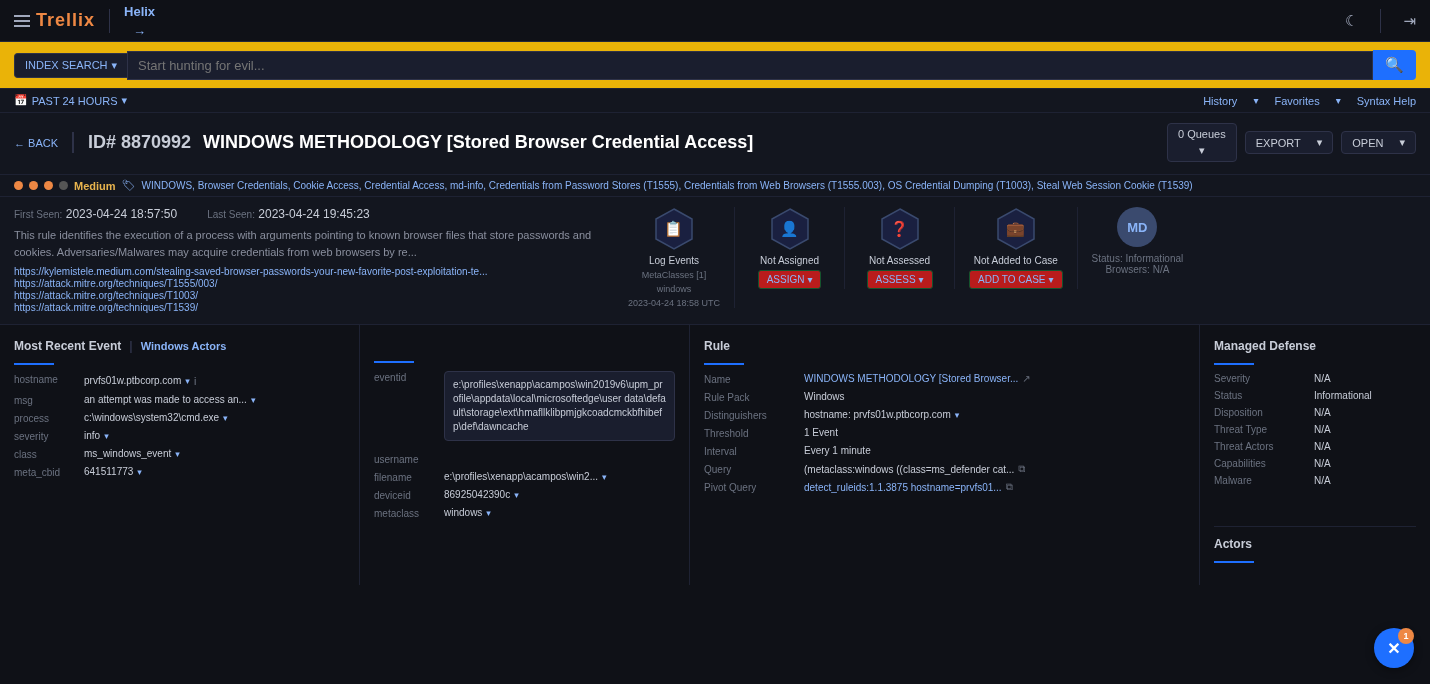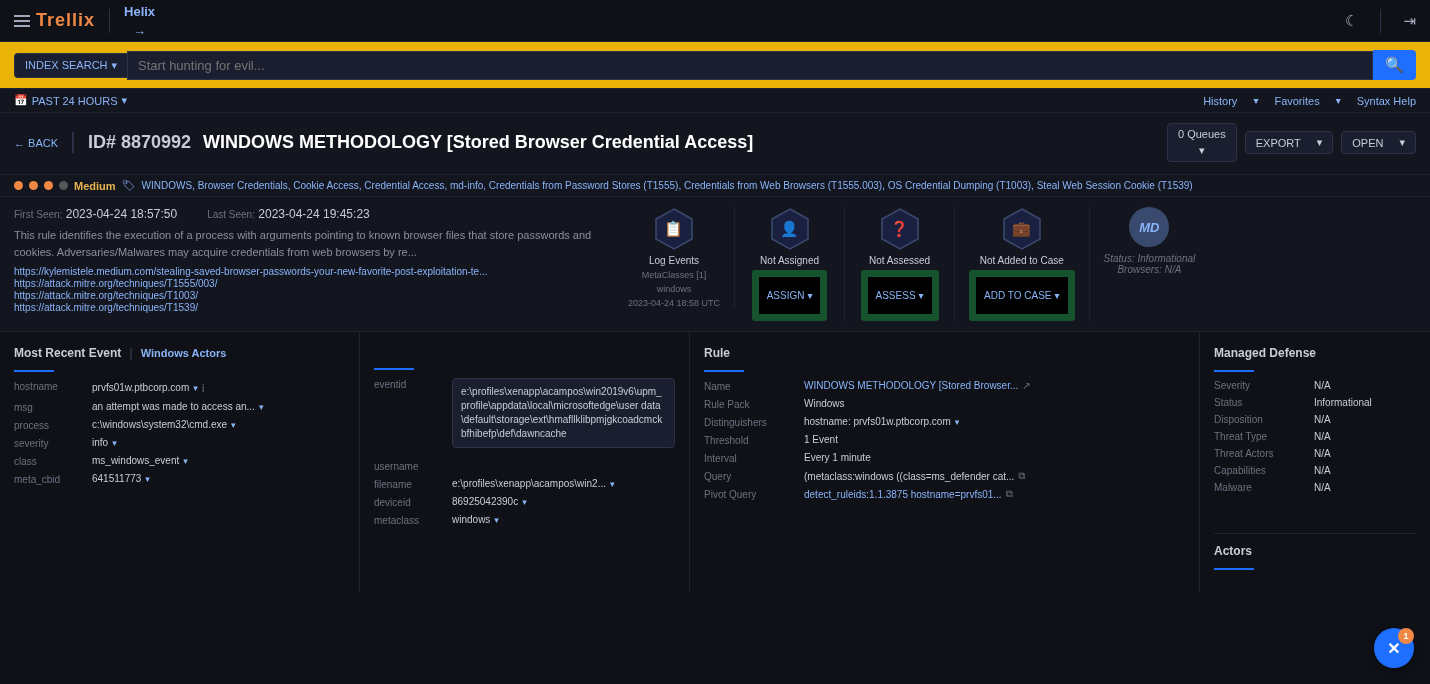--- a/index.html
+++ b/index.html
@@ -203,22 +203,22 @@
       display: flex; align-items: center; justify-content: center;
       margin-bottom: 4px;
     }
     .hex-shape svg { position: absolute; }
     .hex-icon { position: relative; z-index: 1; font-size: 15px; color: #6b7280; }
     .hex-icon.blue { color: #8ab4f8; }
     .hex-label { color: #c8cdd8; font-size: 10px; text-align: center; margin-bottom: 4px; }
     .hex-sublabel { color: #6b7280; font-size: 9px; text-align: center; margin-bottom: 4px; }
     .hex-time { color: #6b7280; font-size: 9px; text-align: center; }
     .assign-btn, .assess-btn, .addtocase-btn {
-      background: #000000; border: 7px solid #14532d;
-      color: #8ab4f8; font-size: 10px; padding: 13px 8px;
+      background: #b91c1c; border: 1px solid #14532d;
+      color: #8ab4f8; font-size: 10px; padding: 3px 8px;
       border-radius: 3px; cursor: pointer; display: flex; align-items: center; gap: 3px;
       white-space: nowrap;
     }
     .md-avatar {
       width: 40px; height: 40px; border-radius: 50%;
       background: #3a4a6e; display: flex; align-items: center; justify-content: center;
       color: #8ab4f8; font-size: 13px; font-weight: 700; margin: 0 auto 6px;
     }
     .status-row { color: #6b7280; font-size: 10px; text-align: center; }
 
@@ -237,21 +237,21 @@
       padding: 14px;
       max-width: 360px;
     }
     .panel-title {
       font-size: 12px; font-weight: 600; color: #c8cdd8;
       margin-bottom: 10px; display: flex; align-items: center; gap: 8px;
     }
     .panel-title-sep { color: #2e3248; }
     .panel-subtitle { color: #8ab4f8; font-size: 11px; }
     .kv-row {
-      display: flex; align-items: flex-start; margin-bottom: 6px; gap: 8px;
+      display: flex; align-items: flex-start; margin-bottom: 6px; gap: 0;
     }
     .kv-key {
       color: #6b7280; font-size: 10px; min-width: 70px; padding-top: 1px;
     }
     .kv-val {
       color: #c8cdd8; font-size: 10px; flex: 1;
       display: flex; align-items: center; gap: 4px;
     }
     .kv-dropdown { color: #8ab4f8; font-size: 9px; cursor: pointer; }
     .info-icon { color: #6b7280; font-size: 11px; cursor: pointer; }
@@ -489,21 +489,21 @@
         </svg>
         <span class="hex-icon">💼</span>
       </div>
       <div class="hex-label">Not Added to Case</div>
       <button class="addtocase-btn">
         <span>ADD TO CASE</span>
         <span>▾</span>
       </button>
     </div>
 
-    <div class="hex-item" style="border-right:none;font-style:italic;">
+    <div class="hex-item" style="border-right:none;">
       <div class="md-avatar">
         <span>MD</span>
       </div>
       <div class="status-row">
         <span>Status:</span>
         <span>Informational</span>
       </div>
       <div class="status-row">
         <span>Browsers:</span>
         <span>N/A</span>

